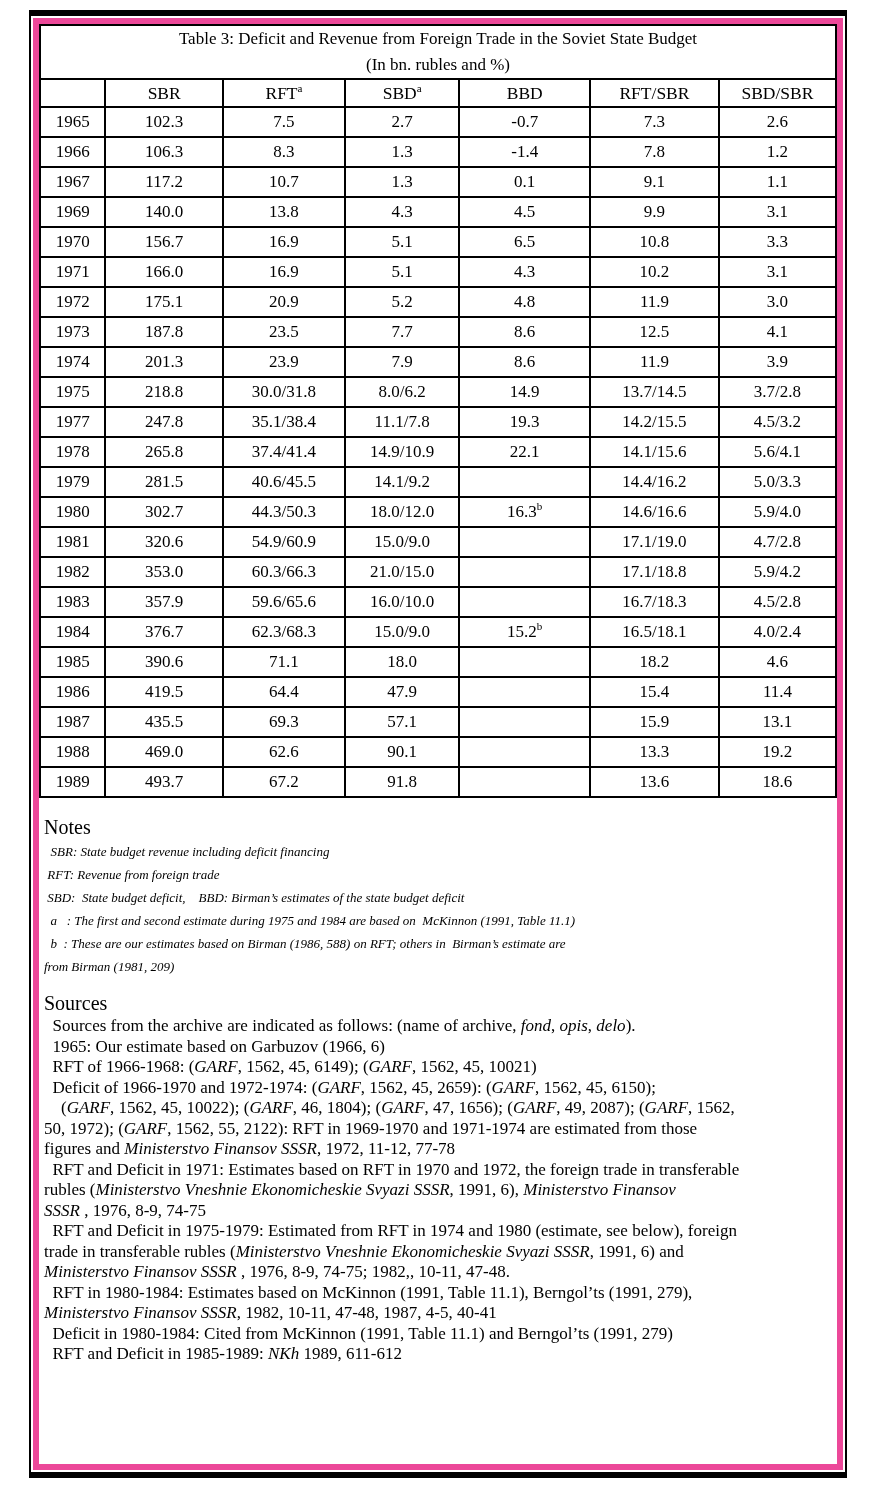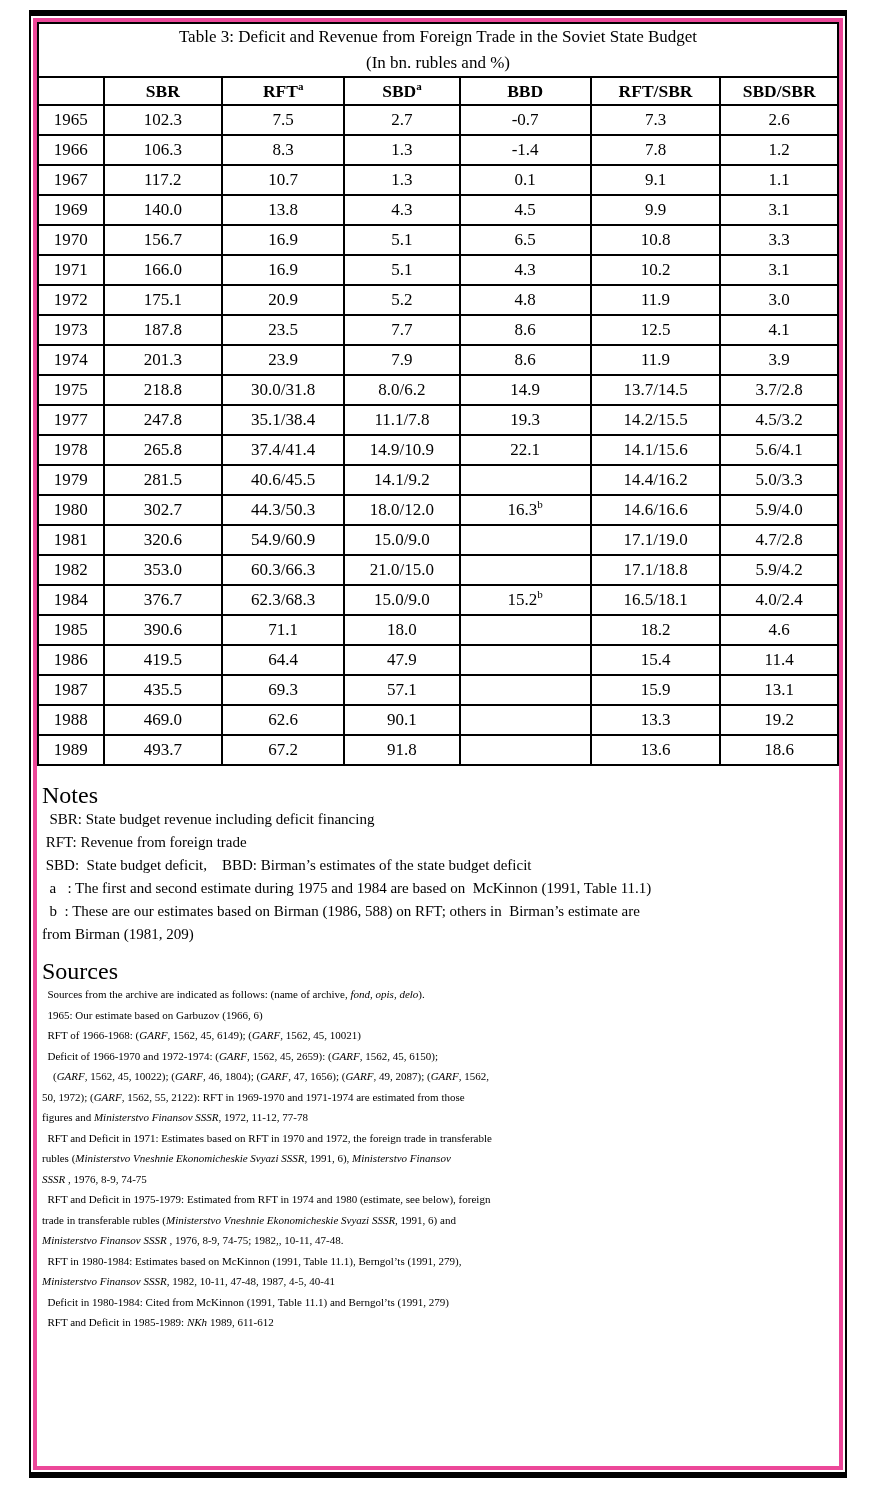--- a/index.html
+++ b/index.html
@@ -17,21 +17,21 @@
     width: 818px; height: 1468px;
     box-sizing: border-box;
     border: solid #000;
     border-width: 6px 2px;
     padding: 2px;
     background: #fff;
   }
   .inner {
     width: 100%; height: 100%;
     box-sizing: border-box;
-    border: 4px solid #ec4899;
+    border: 6px solid #ec4899;
     overflow: hidden;
   }
 
   table.data-table {
     width: 100%;
     border-collapse: collapse;
     table-layout: fixed;
   }
   .title-cell {
     border: 2px solid #000;
@@ -41,35 +41,35 @@
     padding: 4px 0 6px 0;
   }
   table.data-table th, table.data-table td {
     border: 2px solid #000;
     text-align: center;
     padding: 0;
     overflow: hidden;
   }
   th.hcell {
     font-size: 17.5px;
-    font-weight: bold;
+    font-weight: normal;
     height: 26px;
   }
   table.data-table td {
     font-size: 17px;
     height: 28px;
   }
   sup { font-size: 11px; line-height: 0; }
 
   .text-block { padding: 0 5px; }
   .notes   { margin-top: 16px; }
   .sources { margin-top: 12px; }
-  .section-heading { font-size: 24px; line-height: 26px; }
-  .note-line   { font-size: 15px; line-height: 23px;   white-space: pre-wrap; }
-  .source-line { font-size: 11px; line-height: 20.5px; white-space: pre-wrap; }
+  .section-heading { font-size: 20px; line-height: 26px; }
+  .note-line   { font-size: 13px; line-height: 23px;   white-space: pre-wrap; font-style: italic; }
+  .source-line { font-size: 17px; line-height: 20.5px; white-space: pre-wrap; }
 </style>
 </head>
 <body>
 
 <div class="frame">
   <div class="inner">
 
     <table class="data-table">
       <colgroup>
         <col style="width:8.2%">
@@ -236,20 +236,29 @@
           <tr>
             <td>1982</td>
             <td>353.0</td>
             <td>60.3/66.3</td>
             <td>21.0/15.0</td>
             <td></td>
             <td>17.1/18.8</td>
             <td>5.9/4.2</td>
           </tr>
           <tr>
+            <td>1983</td>
+            <td>357.9</td>
+            <td>59.6/65.6</td>
+            <td>16.0/10.0</td>
+            <td></td>
+            <td>16.7/18.3</td>
+            <td>4.5/2.8</td>
+          </tr>
+          <tr>
             <td>1984</td>
             <td>376.7</td>
             <td>62.3/68.3</td>
             <td>15.0/9.0</td>
             <td>15.2<sup>b</sup></td>
             <td>16.5/18.1</td>
             <td>4.0/2.4</td>
           </tr>
           <tr>
             <td>1985</td>

